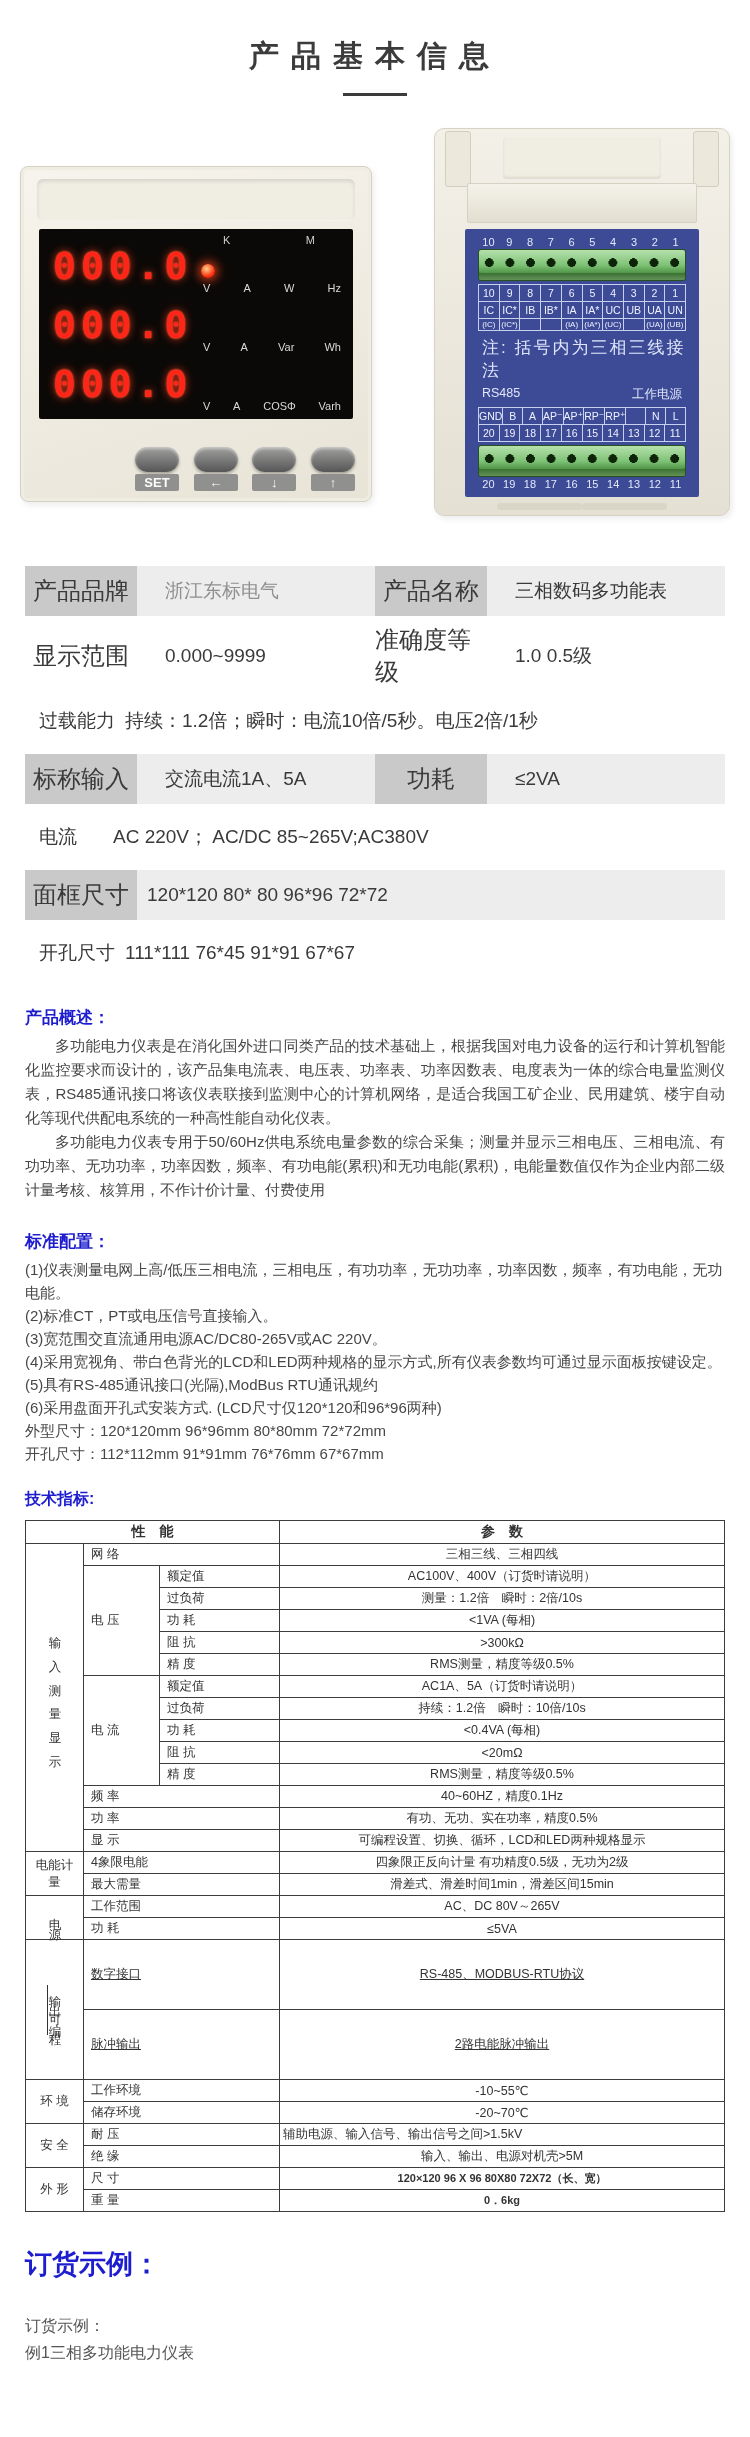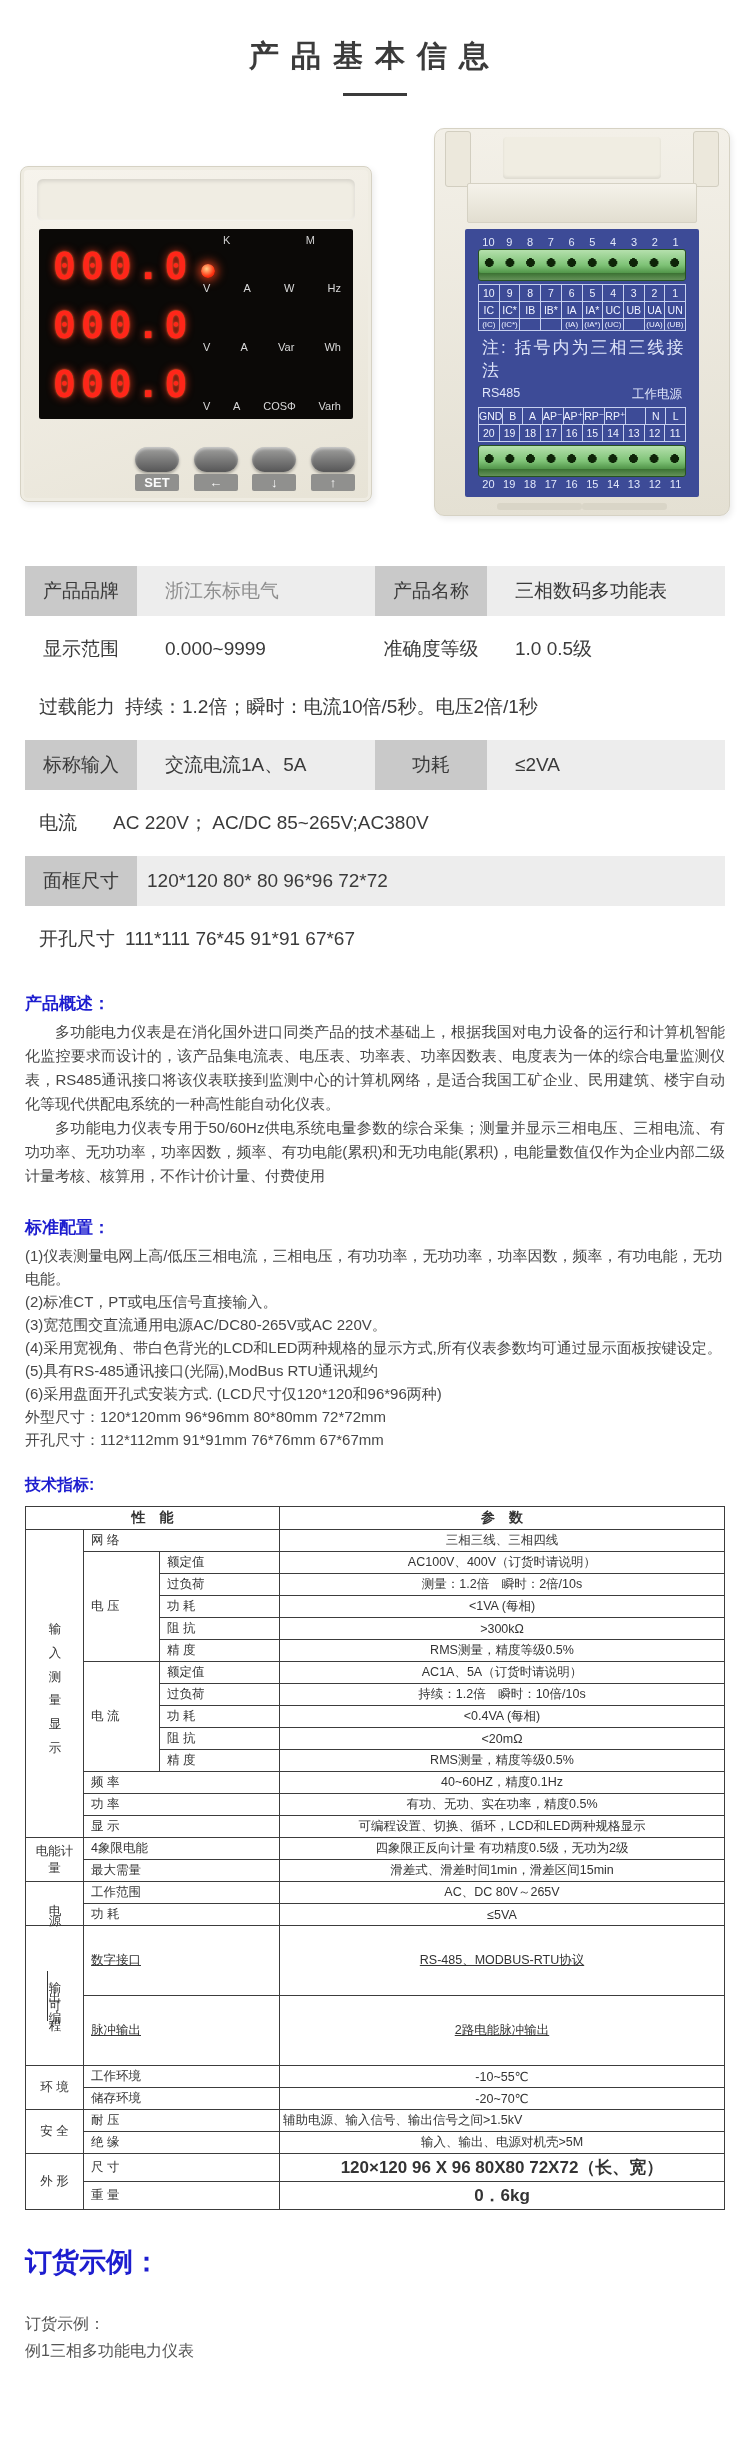--- a/index.html
+++ b/index.html
@@ -93,21 +93,21 @@
   .wrow.small span { font-size: 8px; padding: 1px 0; min-height: 12px; }
   .mb-note { font-size: 17px; letter-spacing: 2px; margin: 3px 2px 2px 8px; color: #dfe5fa; }
   .mb-rs { display: flex; justify-content: space-between; font-size: 12.5px; padding: 0 8px; margin: 1px 0 2px; color: #dfe5fa; }
   .mb-foot { position: absolute; bottom: 5px; left: 62px; right: 62px; display: flex; justify-content: space-between; }
   .mb-foot i { width: 92px; height: 7px; background: #d9d5c7; border-radius: 3px; }
 
   
   .info { margin: 30px 25px 0; }
   .irow { min-height: 50px; margin-bottom: 8px; display: flex; align-items: center; }
   .irow.shaded { background: #ededed; }
-  .ilabel { width: 112px; min-height: 50px; display: flex; align-items: center; justify-content: center; font-size: 19px; flex-shrink: 0; }
+  .ilabel { width: 112px; min-height: 50px; display: flex; align-items: center; justify-content: center; font-size: 24px; flex-shrink: 0; }
   .shaded .ilabel { background: #c9c9c9; }
   .ival { font-size: 19px; padding-left: 28px; }
   .ival.brand { color: #8f8f8f; font-family: "Liberation Serif", "DejaVu Serif", serif; }
   .pair1 { flex: 0 0 238px; }
   .pair2 { flex: 1; }
   .flabel { font-size: 19px; padding-left: 14px; flex-shrink: 0; }
   .fval { font-size: 19px; padding-left: 10px; }
   .fval.gap { padding-left: 36px; }
 
   
@@ -121,21 +121,21 @@
   .tech-table { width: 700px; margin: 0 auto; border-collapse: collapse; table-layout: fixed; }
   .tech-table td { border: 1px solid #3c3c3c; font-size: 12.5px; color: #333; padding: 2px 4px; height: 21px; text-align: center; }
   .th-row td { font-weight: 700; font-size: 14px; }
   td.lbl { text-align: left; padding-left: 7px; }
   td.grp { text-align: left; padding-left: 7px; }
   td.grpc { text-align: center; }
   td.vtext { writing-mode: vertical-lr; text-orientation: upright; letter-spacing: 24px; white-space: nowrap; padding: 8px 0; }
   td.vtext-sm { writing-mode: vertical-lr; text-orientation: upright; letter-spacing: 10px; white-space: nowrap; padding: 6px 0; }
   tr.tall td { height: 70px; text-decoration: underline; }
   td.ta-l { text-align: left; padding-left: 3px; }
-  td.bold { font-weight: 700; font-size: 17px; }
+  td.bold { font-weight: 700; font-size: 11px; }
 
   
   .order-h { color: #1d1dcf; font-size: 27px; font-weight: 700; margin: 34px 25px 30px; }
   .order-lines { margin: 0 25px 24px; }
   .order-lines span { display: block; font-size: 16px; color: #555; line-height: 27px; }
 </style>
 </head>
 <body>
 
 <div class="page">

